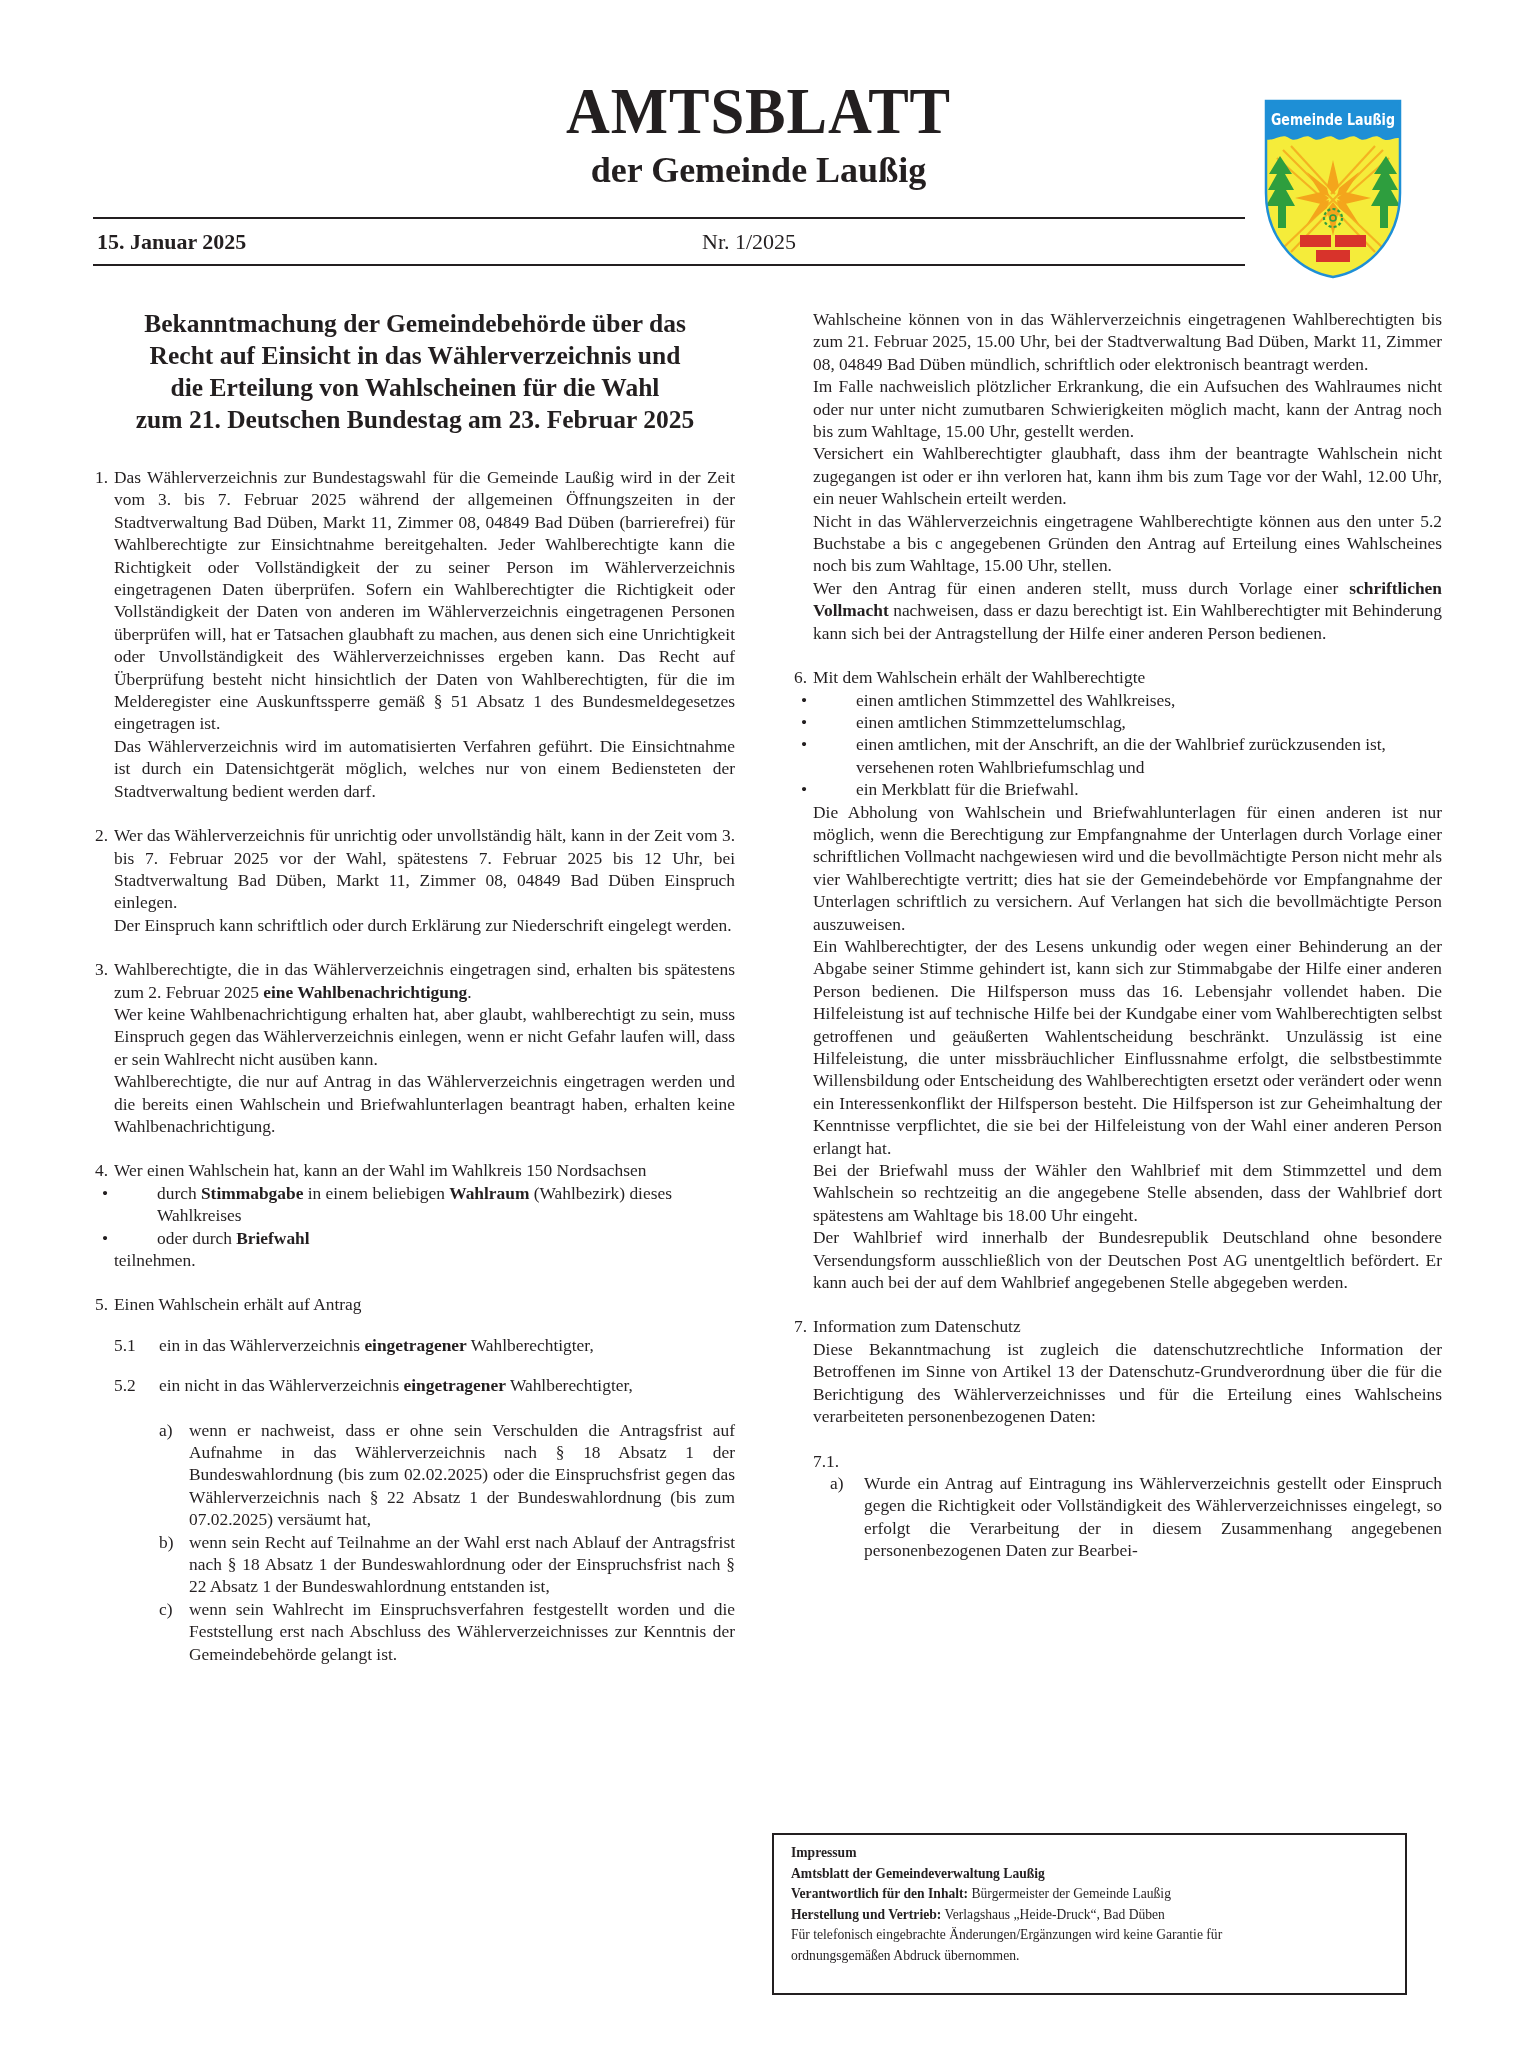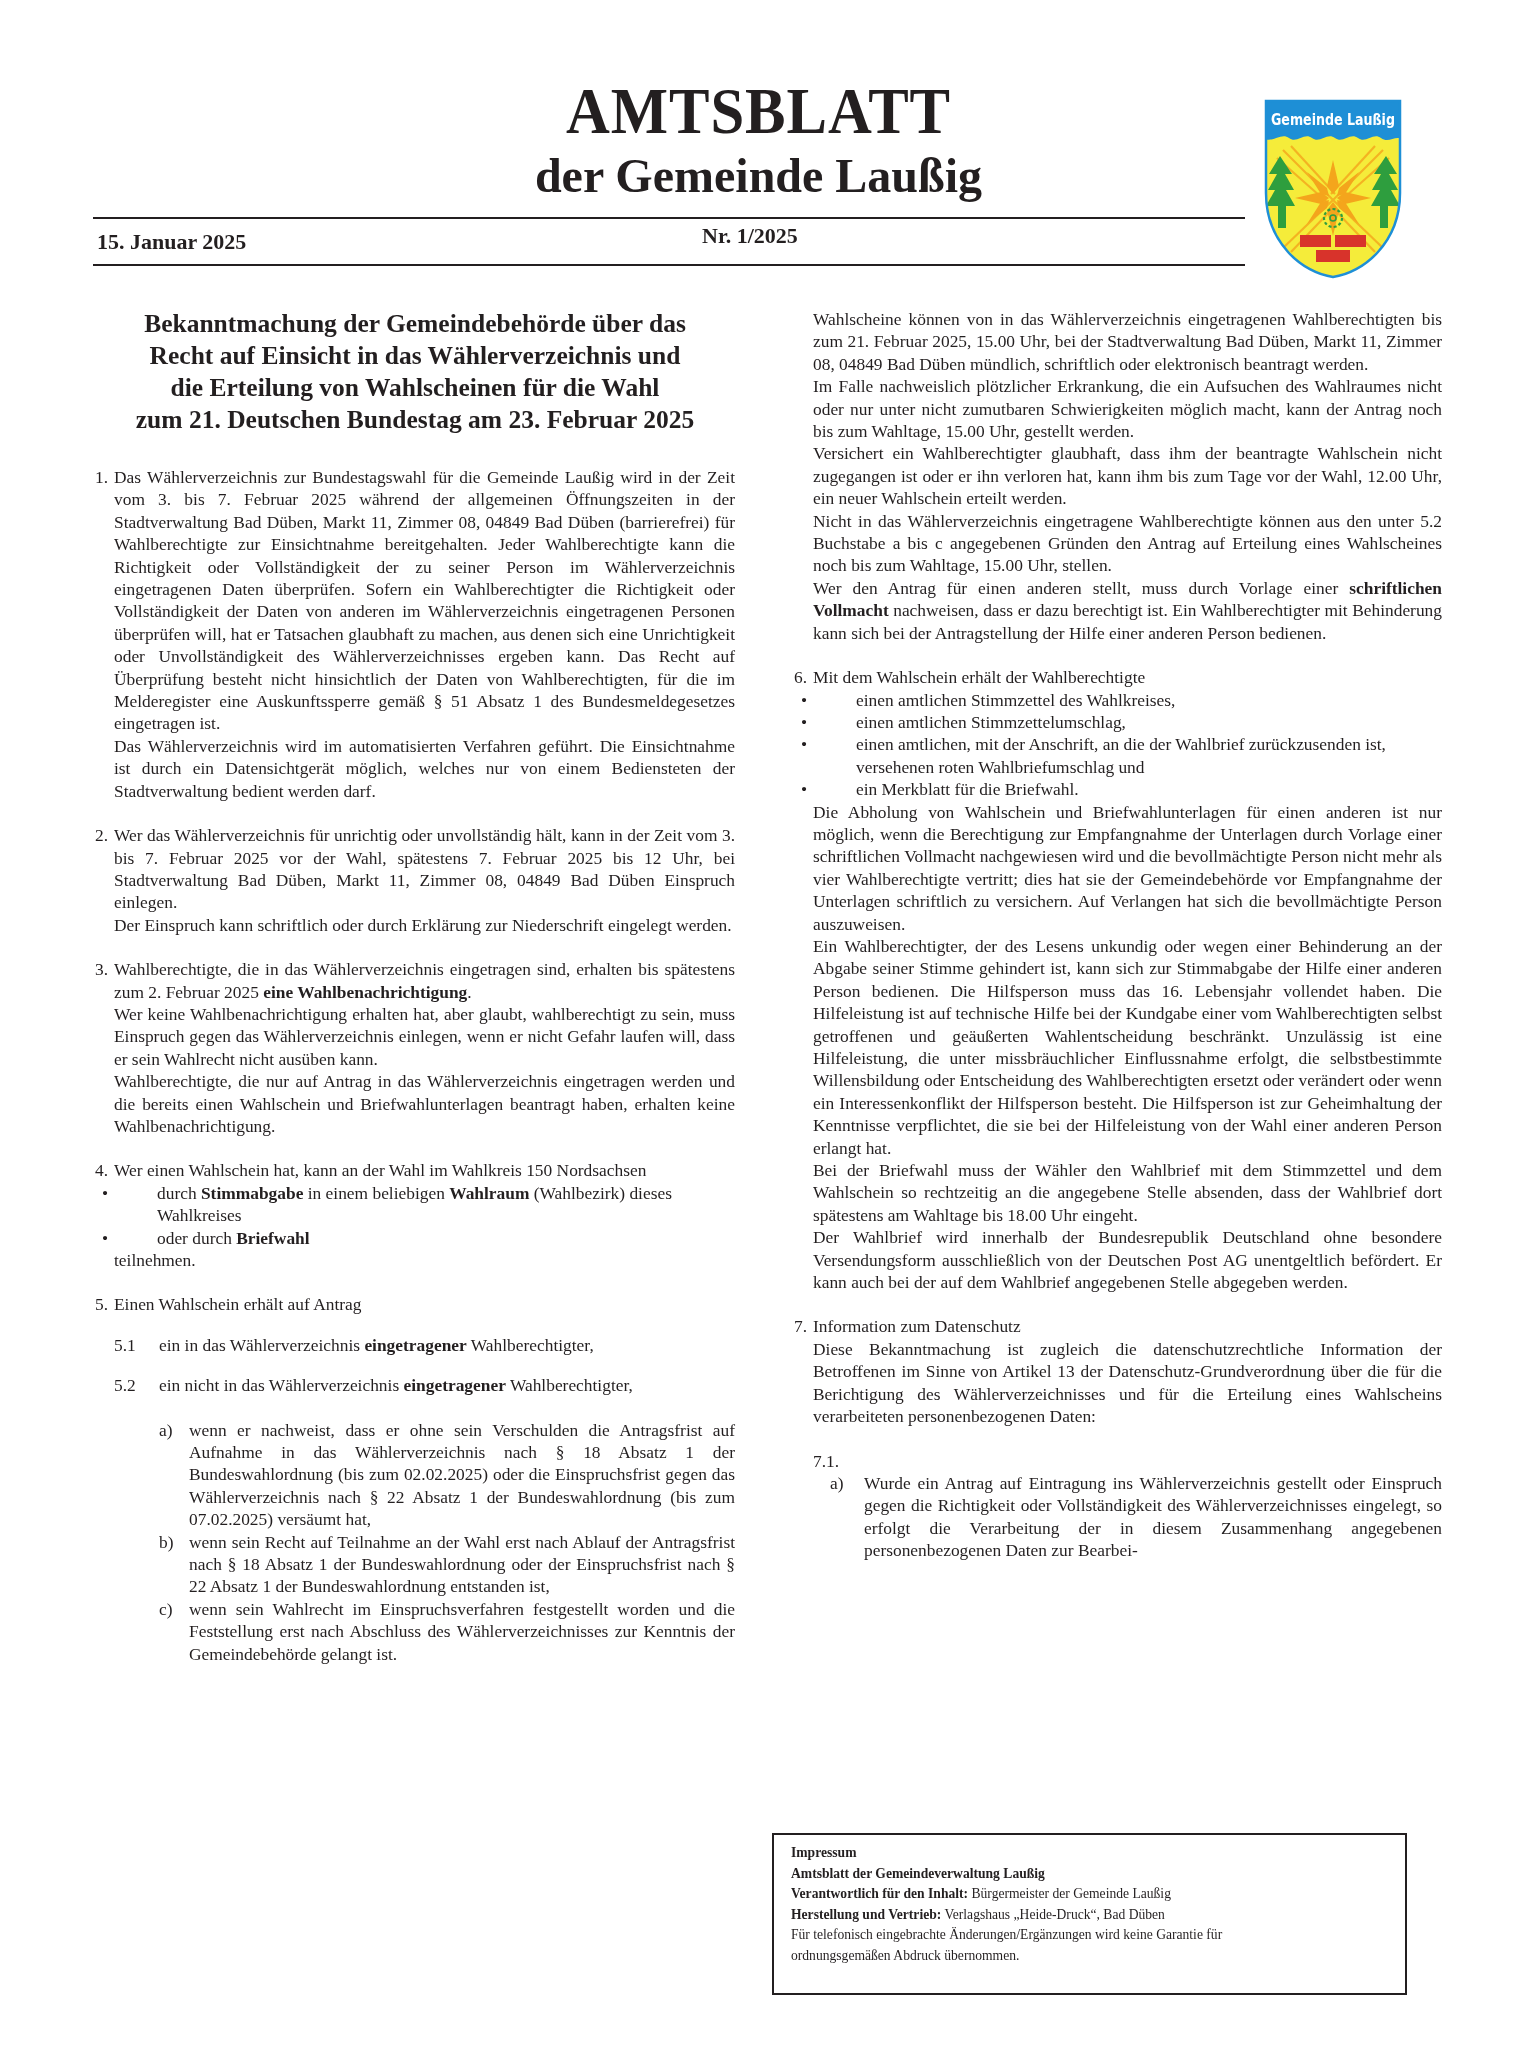--- a/index.html
+++ b/index.html
@@ -1,26 +1,26 @@
 <!DOCTYPE html>
 <html><head>
 <meta charset="utf-8">
 <style>
   html, body { margin: 0; padding: 0; background: #ffffff; }
   body { width: 1517px; height: 2066px; position: relative; overflow: hidden;
          font-family: "Liberation Serif", "DejaVu Serif", serif; color: #231f20; }
   .masthead-title { position: absolute; left: 0; width: 1517px; top: 78px; text-align: center;
          font-size: 66px; font-weight: bold; letter-spacing: 1px; line-height: 1; transform: scaleX(0.92); }
   .masthead-sub { position: absolute; left: 0; width: 1517px; top: 152px; text-align: center;
-         font-size: 48px; font-weight: bold; line-height: 1; }
+         font-size: 36px; font-weight: bold; line-height: 1; }
   .rule { position: absolute; left: 93px; width: 1152px; height: 0; border-top: 2.5px solid #231f20; }
   .rule.top { top: 217px; }
   .rule.bottom { top: 264px; }
   .issue-date { position: absolute; left: 88px; top: 229px; font-size: 22px; font-weight: bold; margin-left: 9px; }
-  .issue-no { position: absolute; left: 702px; top: 223px; font-size: 22px; font-weight: bold; }
+  .issue-no { position: absolute; left: 702px; top: 229px; font-size: 22px; font-weight: normal; }
   .coat { position: absolute; left: 1263px; top: 98px; width: 140px; height: 182px; }
 
   .col { position: absolute; font-size: 17.4px; line-height: 22.4px; text-align: justify; }
   .col.left { left: 95px; width: 640px; top: 308px; }
   .col.right { left: 770px; width: 648px; top: 308px; margin-left: 24px; }
 
   .headline { font-size: 25.5px; font-weight: bold; line-height: 32px; text-align: center; margin: 0 0 30px 0; }
   .item { position: relative; padding-left: 19px; margin-bottom: 22px; }
   .item .num { position: absolute; left: 0; top: 0; }
   .item p { margin: 0; }

